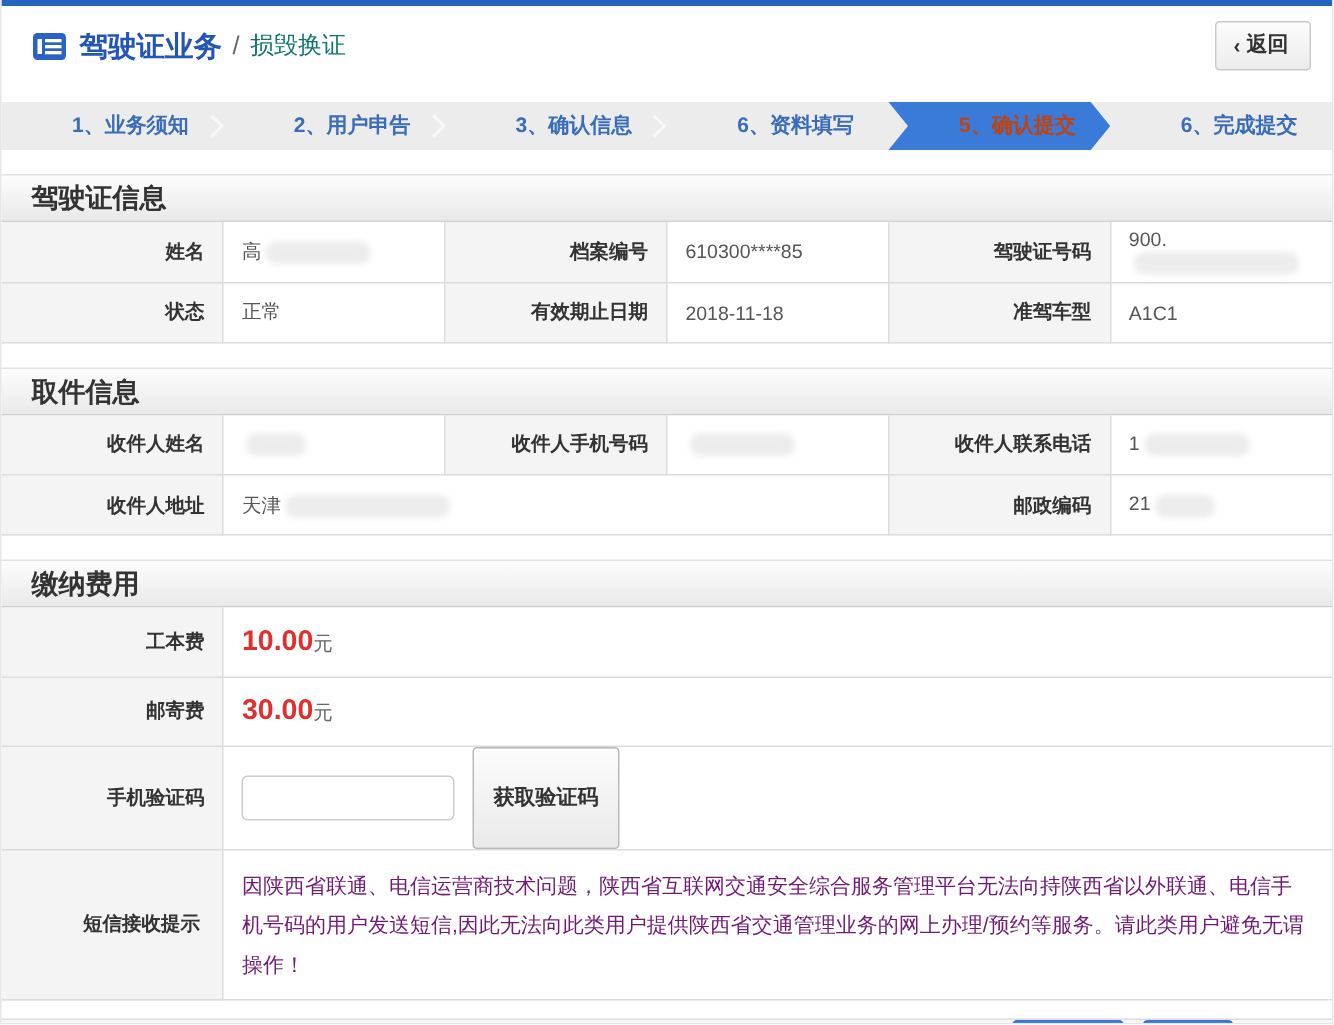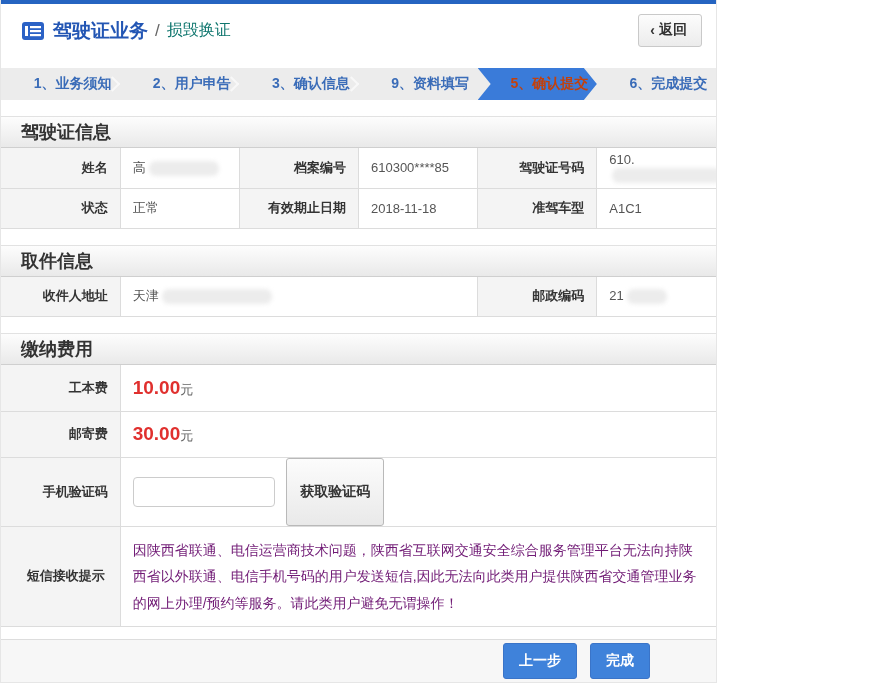--- a/index.html
+++ b/index.html
@@ -3,21 +3,21 @@
 <meta charset="utf-8">
 <style>
   * { box-sizing: border-box; margin: 0; padding: 0; }
   html,body { background:#fff; }
   body {
     font-family: "Liberation Sans", "DejaVu Sans", sans-serif;
     width: 889px; height: 683px;
     color: #333;
   }
   .page {
-    width: 717px; height: 683px;
+    width: 889px; height: 683px;
     border-left: 1px solid #e6e6e6;
     border-right: 1px solid #e6e6e6;
     border-bottom: 1px solid #e6e6e6;
     display: flex; flex-direction: column;
     overflow: hidden;
     background: #fff;
   }
   
   .topbar { height: 4px; background: #2564c1; flex: 0 0 auto; }
 
@@ -164,21 +164,21 @@
     </div>
     <div class="step">
       <span class="lbl-txt">2、用户申告</span>
       <i class="sep"></i>
     </div>
     <div class="step">
       <span class="lbl-txt">3、确认信息</span>
       <i class="sep"></i>
     </div>
     <div class="step">
-      <span class="lbl-txt">9、资料填写</span>
+      <span class="lbl-txt">6、资料填写</span>
     </div>
     <div class="step active">
       <span class="arrow-bg"></span>
       <span class="lbl-txt">5、确认提交</span>
     </div>
     <div class="step">
       <span class="lbl-txt">6、完成提交</span>
     </div>
   </div>
 
@@ -193,21 +193,21 @@
           <col style="width:16.666%">
           <col style="width:16.67%">
         </colgroup>
       <tbody>
           <tr>
         <td class="lbl">姓名</td>
         <td class="val"><span>高</span><span class="redact r-md"></span></td>
         <td class="lbl">档案编号</td>
         <td class="val">610300****85</td>
         <td class="lbl">驾驶证号码</td>
-        <td class="val"><span>610.</span><span class="redact r-lg"></span></td>
+        <td class="val"><span>900.</span><span class="redact r-lg"></span></td>
       </tr>
       <tr>
         <td class="lbl">状态</td>
         <td class="val">正常</td>
         <td class="lbl">有效期止日期</td>
         <td class="val">2018-11-18</td>
         <td class="lbl">准驾车型</td>
         <td class="val">A1C1</td>
       </tr>
     </tbody>
@@ -219,20 +219,28 @@
     <table>
       <colgroup>
           <col style="width:16.666%">
           <col style="width:16.666%">
           <col style="width:16.666%">
           <col style="width:16.666%">
           <col style="width:16.666%">
           <col style="width:16.67%">
         </colgroup>
       <tbody>
+          <tr>
+        <td class="lbl">收件人姓名</td>
+        <td class="val"><span></span><span class="redact r-sm"></span></td>
+        <td class="lbl">收件人手机号码</td>
+        <td class="val"><span></span><span class="redact r-md"></span></td>
+        <td class="lbl">收件人联系电话</td>
+        <td class="val"><span>1</span><span class="redact r-md"></span></td>
+      </tr>
       <tr>
         <td class="lbl">收件人地址</td>
         <td class="val" colspan="3"><span>天津</span><span class="redact r-lg"></span></td>
         <td class="lbl">邮政编码</td>
         <td class="val"><span>21</span><span class="redact r-sm"></span></td>
       </tr>
     </tbody>
       </table>
   </div>
 

